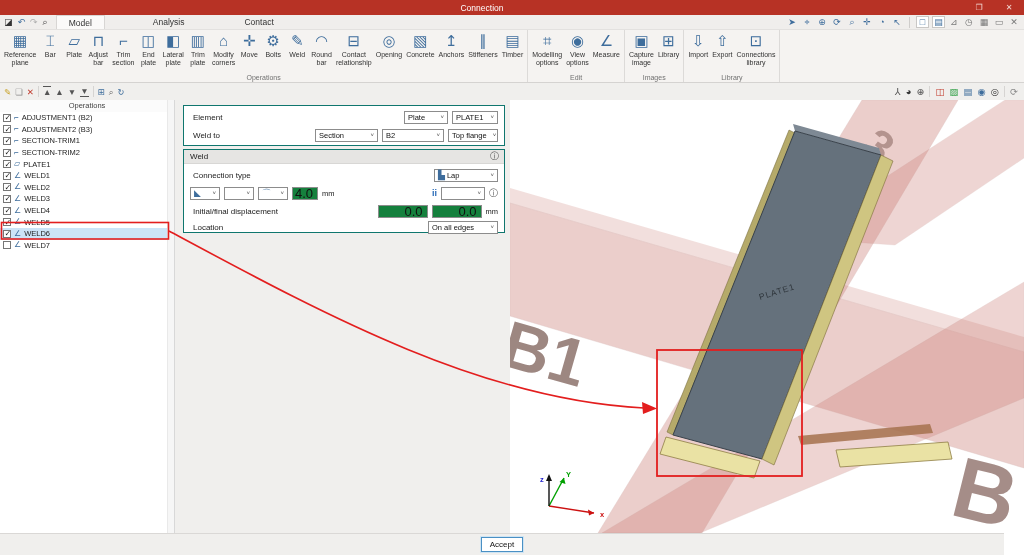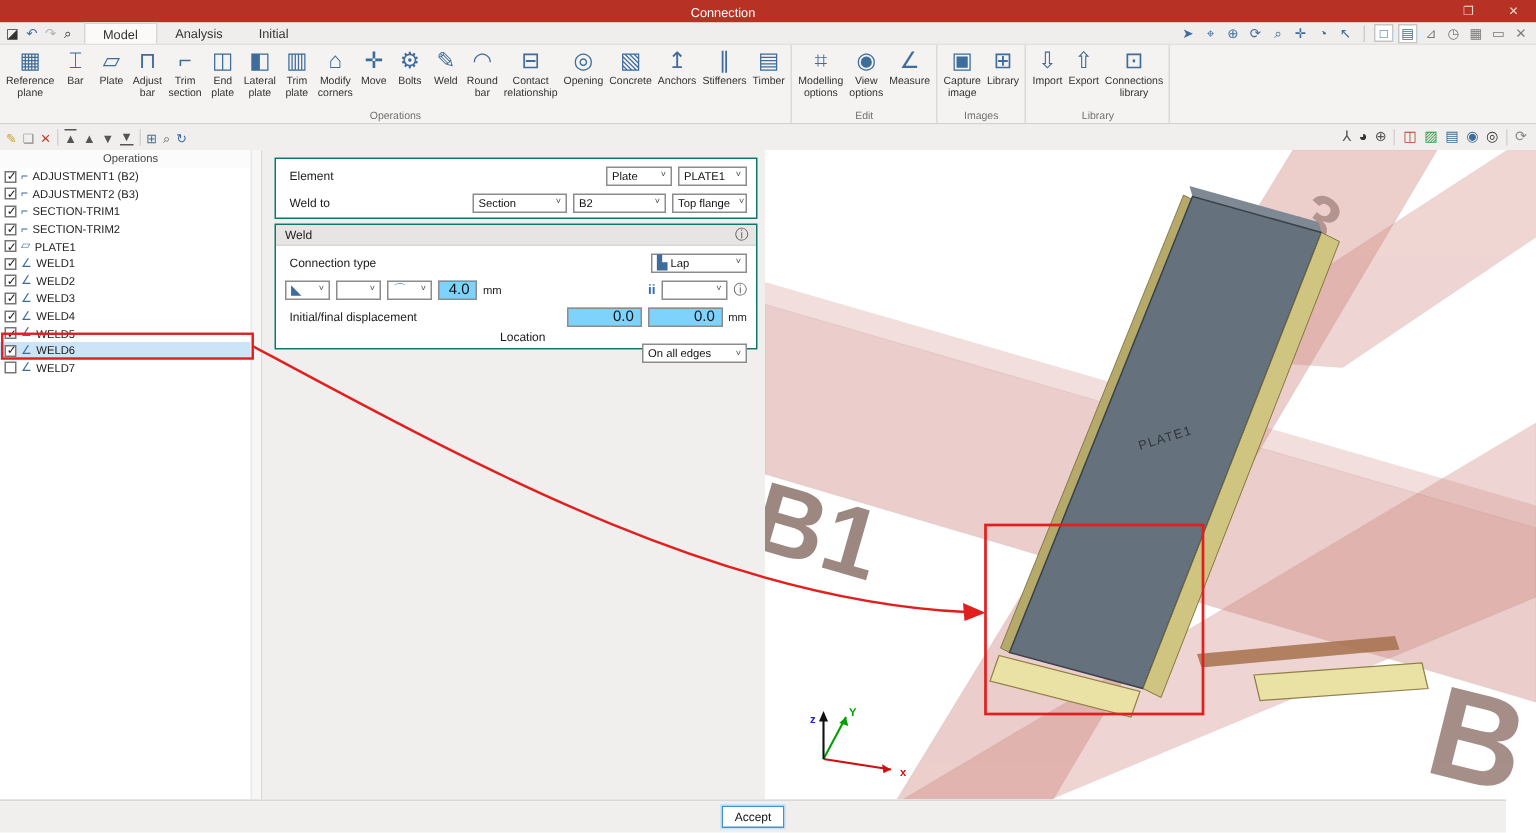--- a/index.html
+++ b/index.html
@@ -16,21 +16,21 @@
     display:flex; align-items:center; justify-content:center; cursor:default; }
 
   
   #tabrow { left:0; top:15px; width:1024px; height:15px; background:#F0EEEC;
     display:flex; align-items:stretch; font-size:8.5px; color:#222;
     border-bottom:1px solid #E3E1DF; }
   #qat { display:flex; align-items:center; padding:0 4px; gap:5px; }
   #qat .qico { font-size:9px; color:#3E6D9C; line-height:10px; }
   #qat .qico.dark { color:#333; }
   #qat .qico.dis { color:#AFAFAF; }
-  #tabs { display:flex; margin-left:4px; }
+  #tabs { display:flex; margin-left:4px;gap:36px; }
   .tab { padding:0 12px; display:flex; align-items:center; color:#333; }
   .tab.active { background:#FBFAF9; border:1px solid #D8D6D4; border-bottom:none; }
   #tabrow-right { margin-left:auto; display:flex; align-items:center; gap:3px; padding-right:4px; }
   #tabrow-right .tico { font-size:9px; color:#3E6D9C; width:12px; text-align:center; }
   #tabrow-right .sep { width:1px; height:11px; background:#CFCDCB; margin:0 3px; }
   #tabrow-right .tico.pressed { background:#FFF; border:1px solid #C9C7C5; width:13px; }
   #tabrow-right .tico.gray { color:#7A7A7A; }
 
   
   #ribbon { left:0; top:30px; width:1024px; height:53px; background:#F5F3F1;
@@ -81,21 +81,21 @@
   #pbox1 { top:5px; height:41px; }
   #pbox2 { top:49px; height:84px; }
   .prow { position:absolute; left:0; right:0; display:flex; align-items:center; }
   .plabel { font-size:8px; color:#1A1A1A; margin-left:9px; }
   .pright { margin-left:auto; display:flex; align-items:center; gap:4px; margin-right:6px; }
   .dd { height:13px; background:#FFF; border:1px solid #8C8C8C; font-size:7.5px;
     color:#111; display:flex; align-items:center; padding:0 3px; position:relative; }
   .dd .ddt { margin-right:3px; white-space:nowrap; }
   .dd .dda { margin-left:auto; font-size:6px; color:#444; padding-left:3px; }
   .dd .ddi { color:#3E6D9C; font-size:9px; margin-right:2px; line-height:9px; }
-  .inp { height:13px; background:#7dd3fc; border:1px solid #8C8C8C; font-size:10px;
+  .inp { height:13px; background:#15803d; border:1px solid #8C8C8C; font-size:13px;
     color:#111; display:flex; align-items:center; justify-content:flex-end;
     padding:0 4px; }
   .unit { font-size:7.5px; color:#1A1A1A; }
   .sechead { height:14px; background:#E6E5E3; display:flex; align-items:center;
     border-bottom:1px solid #D8D7D5; }
   .sechead .shl { font-size:8px; color:#1A1A1A; margin-left:6px; }
   .sechead .info { margin-left:auto; margin-right:5px; font-size:9px; color:#555; }
   .iinfo { font-size:9px; color:#555; }
   .itt { color:#2B6CB8; font-size:9px; font-weight:bold; }
 
@@ -128,21 +128,21 @@
 <div id="tabrow" class="abs">
   <div id="qat">
       <span class="qico dark">◪</span>
       <span class="qico ">↶</span>
       <span class="qico dis">↷</span>
       <span class="qico dark">⌕</span>
     </div>
   <div id="tabs">
       <div class="tab active">Model</div>
       <div class="tab">Analysis</div>
-      <div class="tab">Initial</div>
+      <div class="tab">Contact</div>
     </div>
   <div id="tabrow-right">
       <span class="tico">➤</span>
       <span class="tico">⌖</span>
       <span class="tico">⊕</span>
       <span class="tico">⟳</span>
       <span class="tico">⌕</span>
       <span class="tico">✛</span>
       <span class="tico">◔</span>
       <span class="tico">↖</span>
@@ -475,21 +475,21 @@
       </span>
     </div>
     <div class="prow" style="top:54px; height:14px;">
       <span class="plabel">Initial/final displacement</span>
       <span class="pright">
         <span class="inp" style="width:50px;">0.0</span>
         <span class="inp" style="width:50px;">0.0</span>
         <span class="unit">mm</span>
       </span>
     </div>
-    <div class="prow" style="top:70px; height:14px;flex-direction:column;">
+    <div class="prow" style="top:70px; height:14px;">
       <span class="plabel">Location</span>
       <span class="pright">
         <span class="dd" style="width:70px;">
           <span class="ddt">On all edges</span>
           <span class="dda">˅</span>
         </span>
       </span>
     </div>
   </div>
 </div>

